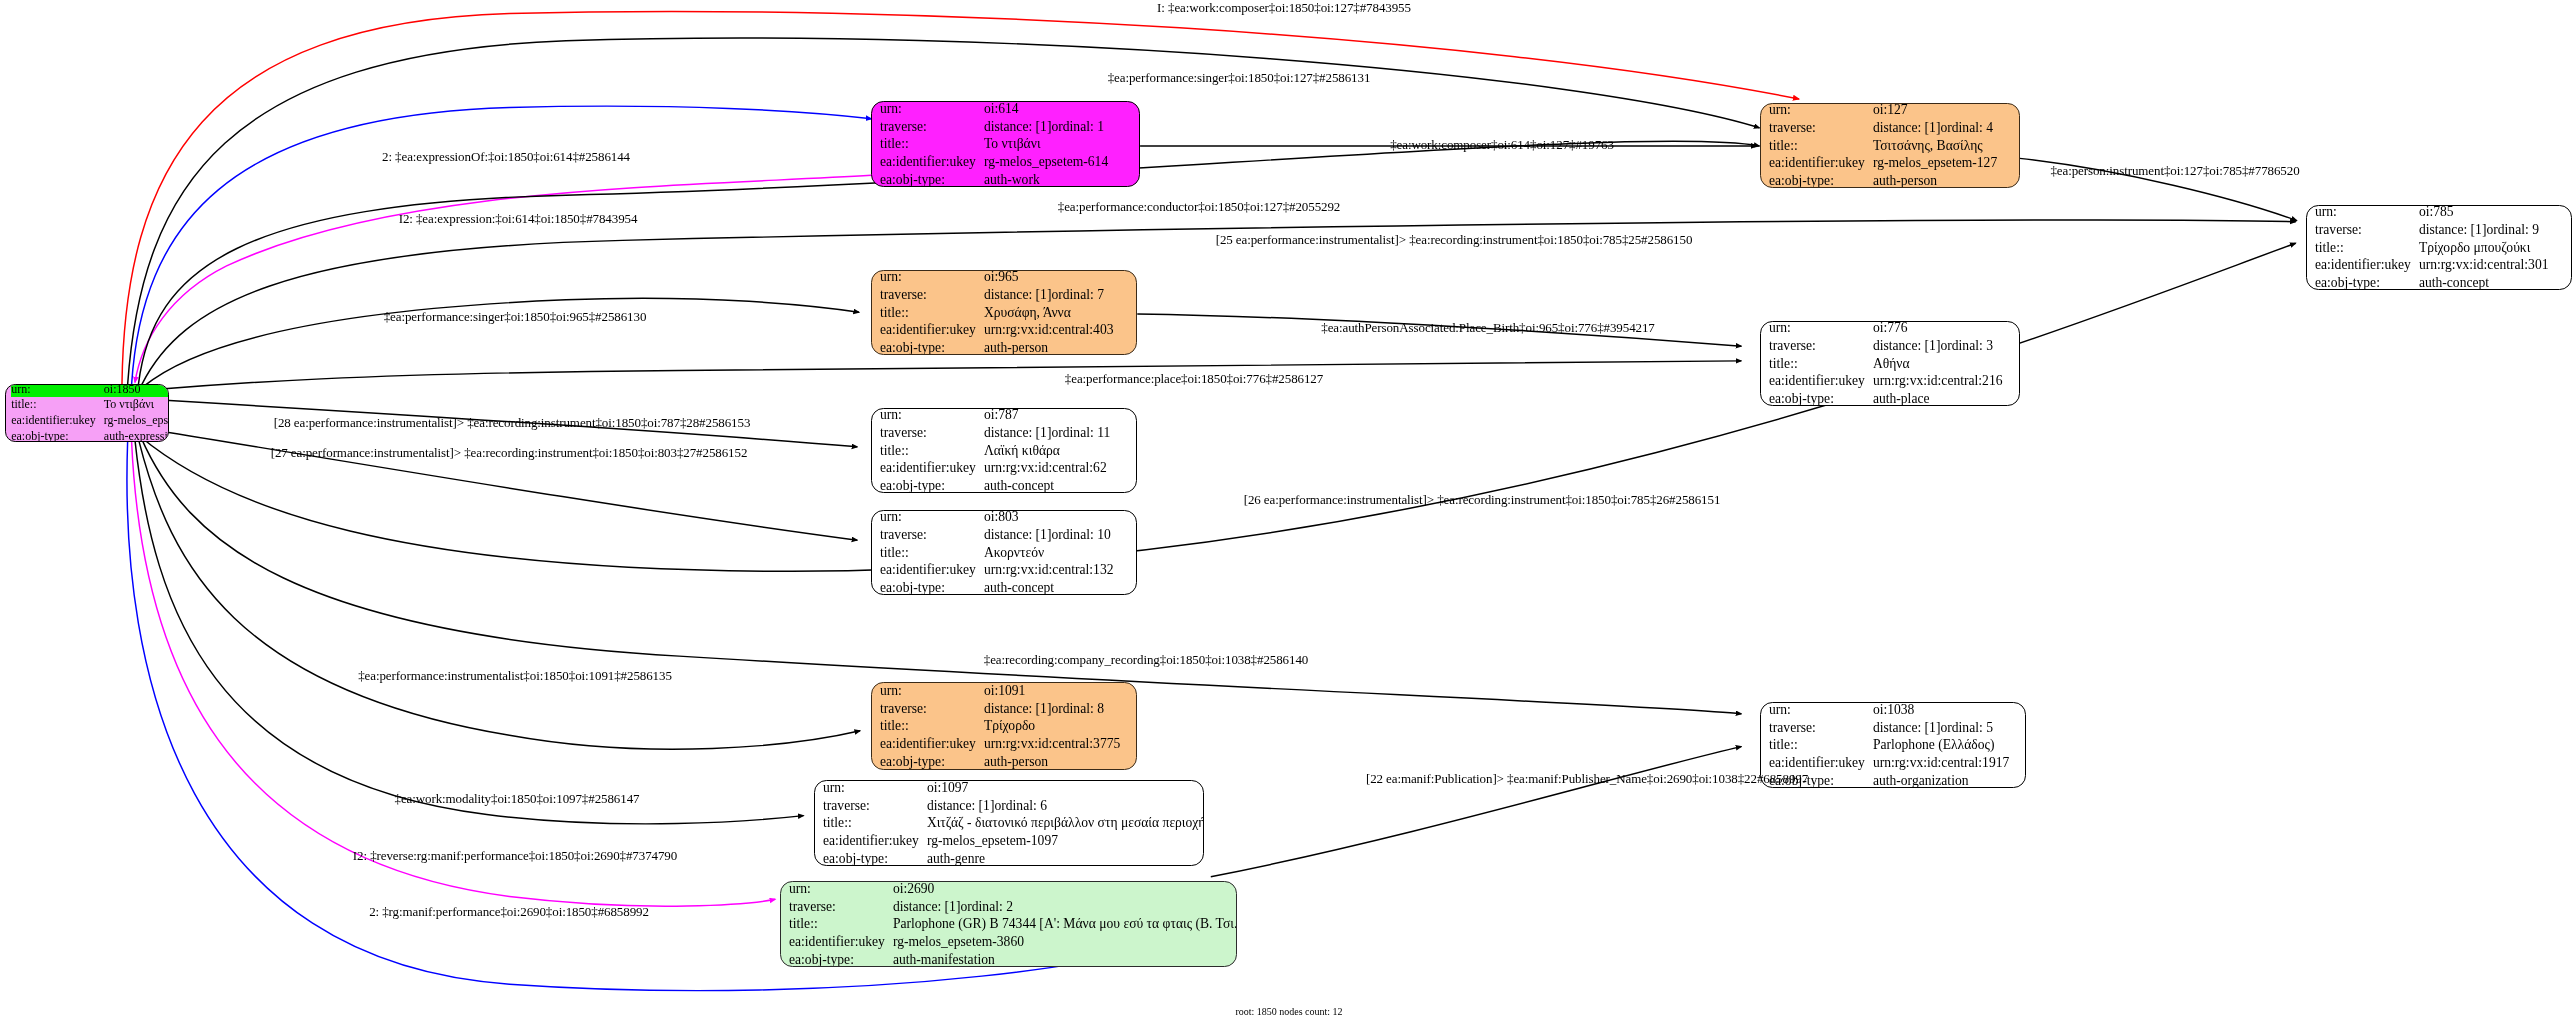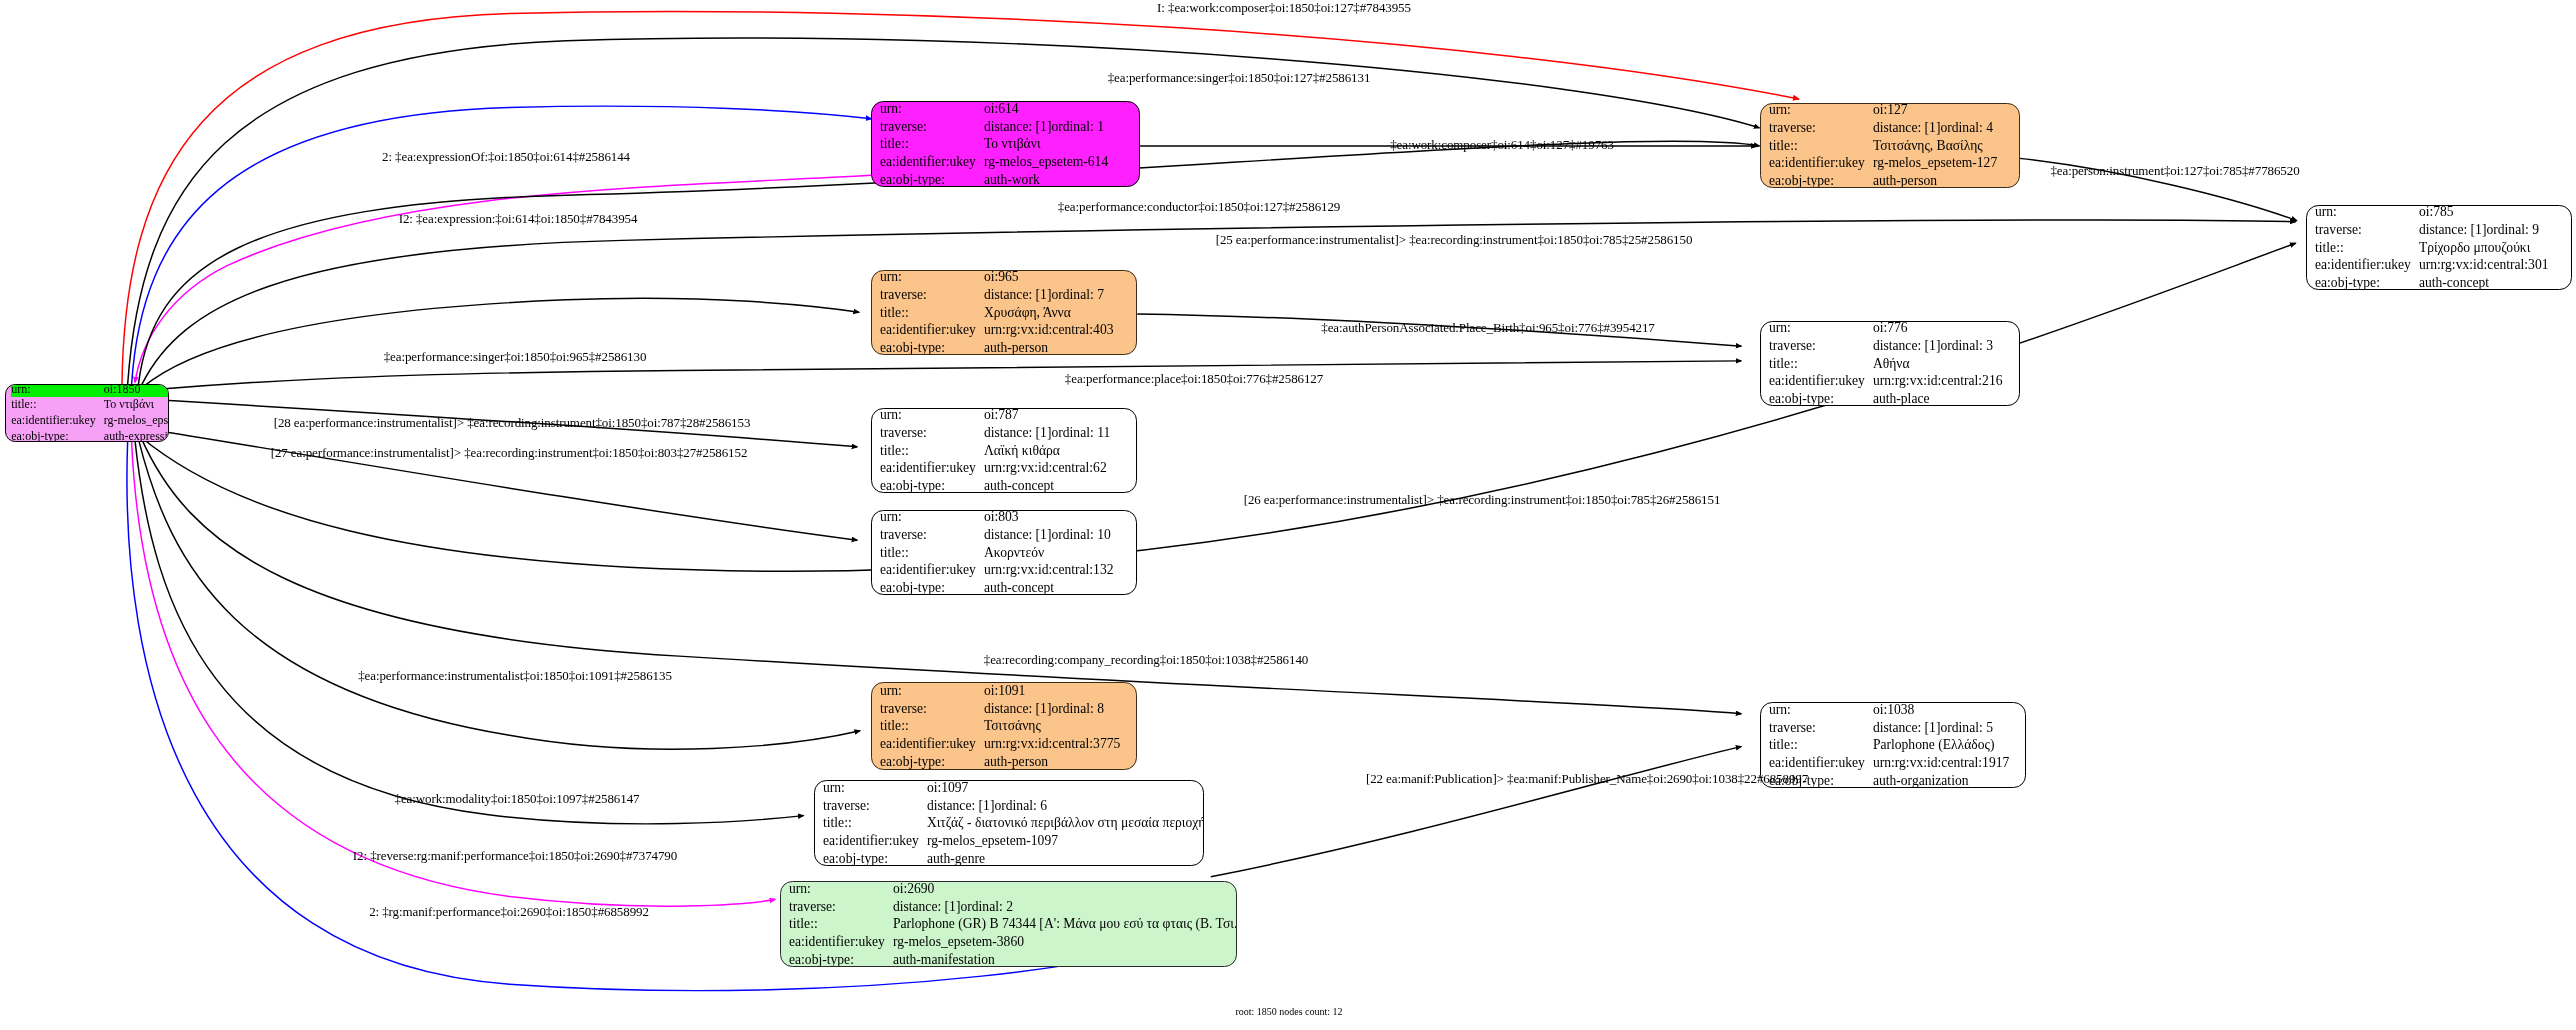--- a/index.html
+++ b/index.html
@@ -221,21 +221,21 @@
     <span class="k">ea:obj-type:</span>
     <span class="v">auth-concept</span>
   </div>
 
   <div class="node orange" style="left:871px;top:682px;width:266px;height:88px;font-size:13.6px;padding:5.7px 8px;border-radius:12.4px;">
     <span class="k">urn:</span>
     <span class="v">oi:1091</span>
     <span class="k">traverse:</span>
     <span class="v"><span class="trav">distance: [1]</span><span class="trav ord">ordinal: 8</span></span>
     <span class="k">title::</span>
-    <span class="v">Τσιτσάνης</span>
+    <span class="v">Τρίχορδο</span>
     <span class="k">ea:identifier:ukey</span>
     <span class="v">urn:rg:vx:id:central:3775</span>
     <span class="k">ea:obj-type:</span>
     <span class="v">auth-person</span>
   </div>
 
   <div class="node" style="left:1760px;top:702px;width:266px;height:86px;font-size:13.6px;padding:5.7px 8px;border-radius:12.4px;">
     <span class="k">urn:</span>
     <span class="v">oi:1038</span>
     <span class="k">traverse:</span>
@@ -271,25 +271,25 @@
     <span class="k">ea:identifier:ukey</span>
     <span class="v">rg-melos_epsetem-3860</span>
     <span class="k">ea:obj-type:</span>
     <span class="v">auth-manifestation</span>
   </div>
 
   <div class="elabel c" style="left:1284px;top:0px;">I: ‡ea:work:composer‡oi:1850‡oi:127‡#7843955</div>
   <div class="elabel c" style="left:1239px;top:70px;">‡ea:performance:singer‡oi:1850‡oi:127‡#2586131</div>
   <div class="elabel c" style="left:506px;top:113px;margin-top:36px;">2: ‡ea:expressionOf:‡oi:1850‡oi:614‡#2586144</div>
   <div class="elabel c" style="left:518px;top:171px;margin-top:40px;">I2: ‡ea:expression:‡oi:614‡oi:1850‡#7843954</div>
-  <div class="elabel c" style="left:1199px;top:199px;">‡ea:performance:conductor‡oi:1850‡oi:127‡#2586129</div>
+  <div class="elabel c" style="left:1199px;top:199px;">‡ea:performance:conductor‡oi:1850‡oi:127‡#2055292</div>
   <div class="elabel c" style="left:1502px;top:137px;">‡ea:work:composer‡oi:614‡oi:127‡#19763</div>
   <div class="elabel c" style="left:2175px;top:163px;">‡ea:person:instrument‡oi:127‡oi:785‡#7786520</div>
   <div class="elabel c" style="left:1454px;top:232px;">[25 ea:performance:instrumentalist]&gt; ‡ea:recording:instrument‡oi:1850‡oi:785‡25#2586150</div>
-  <div class="elabel c" style="left:515px;top:309px;margin-top:40px;">‡ea:performance:singer‡oi:1850‡oi:965‡#2586130</div>
+  <div class="elabel c" style="left:515px;top:309px;">‡ea:performance:singer‡oi:1850‡oi:965‡#2586130</div>
   <div class="elabel c" style="left:1488px;top:320px;">‡ea:authPersonAssociated:Place_Birth‡oi:965‡oi:776‡#3954217</div>
   <div class="elabel c" style="left:1194px;top:371px;">‡ea:performance:place‡oi:1850‡oi:776‡#2586127</div>
   <div class="elabel c" style="left:512px;top:415px;">[28 ea:performance:instrumentalist]&gt; ‡ea:recording:instrument‡oi:1850‡oi:787‡28#2586153</div>
   <div class="elabel c" style="left:509px;top:445px;">[27 ea:performance:instrumentalist]&gt; ‡ea:recording:instrument‡oi:1850‡oi:803‡27#2586152</div>
   <div class="elabel c" style="left:1482px;top:492px;">[26 ea:performance:instrumentalist]&gt; ‡ea:recording:instrument‡oi:1850‡oi:785‡26#2586151</div>
   <div class="elabel c" style="left:1146px;top:652px;">‡ea:recording:company_recording‡oi:1850‡oi:1038‡#2586140</div>
   <div class="elabel c" style="left:515px;top:668px;">‡ea:performance:instrumentalist‡oi:1850‡oi:1091‡#2586135</div>
   <div class="elabel c" style="left:517px;top:774px;margin-top:17px;">‡ea:work:modality‡oi:1850‡oi:1097‡#2586147</div>
   <div class="elabel c" style="left:1587px;top:771px;">[22 ea:manif:Publication]&gt; ‡ea:manif:Publisher_Name‡oi:2690‡oi:1038‡22#6858997</div>
   <div class="elabel c" style="left:515px;top:848px;">I2: ‡reverse:rg:manif:performance‡oi:1850‡oi:2690‡#7374790</div>

